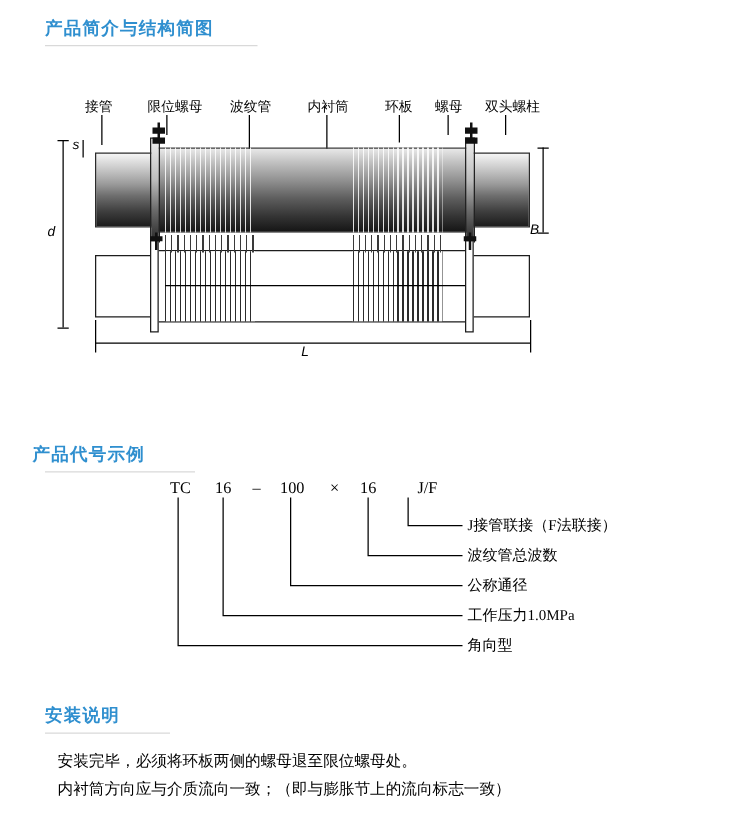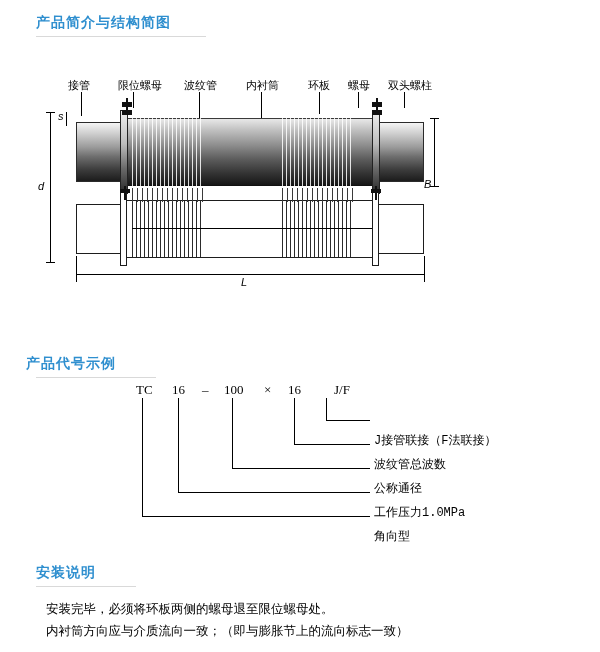--- a/index.html
+++ b/index.html
@@ -147,23 +147,22 @@
   }
   .code-tok {
     position: absolute;
     white-space: nowrap;
     font-family: Liberation Serif, serif;
     font-size: 13px;
   }
   .code-desc {
     position: absolute;
     white-space: nowrap;
-    font-family: Liberation Mono, monospace;
+    font-family: Liberation Serif, serif;
     font-size: 12px;
-    margin-top: 20px;
   }
   .cl-v { position: absolute; width: 1px; background: #000; }
   .cl-h { position: absolute; height: 1px; background: #000; }
 
   
   #sec3-title { left: 36px; top: 564px; }
   #sec3-rule  { left: 36px; top: 586px; width: 100px; }
   #install-text {
     position: absolute;
     left: 46px;

